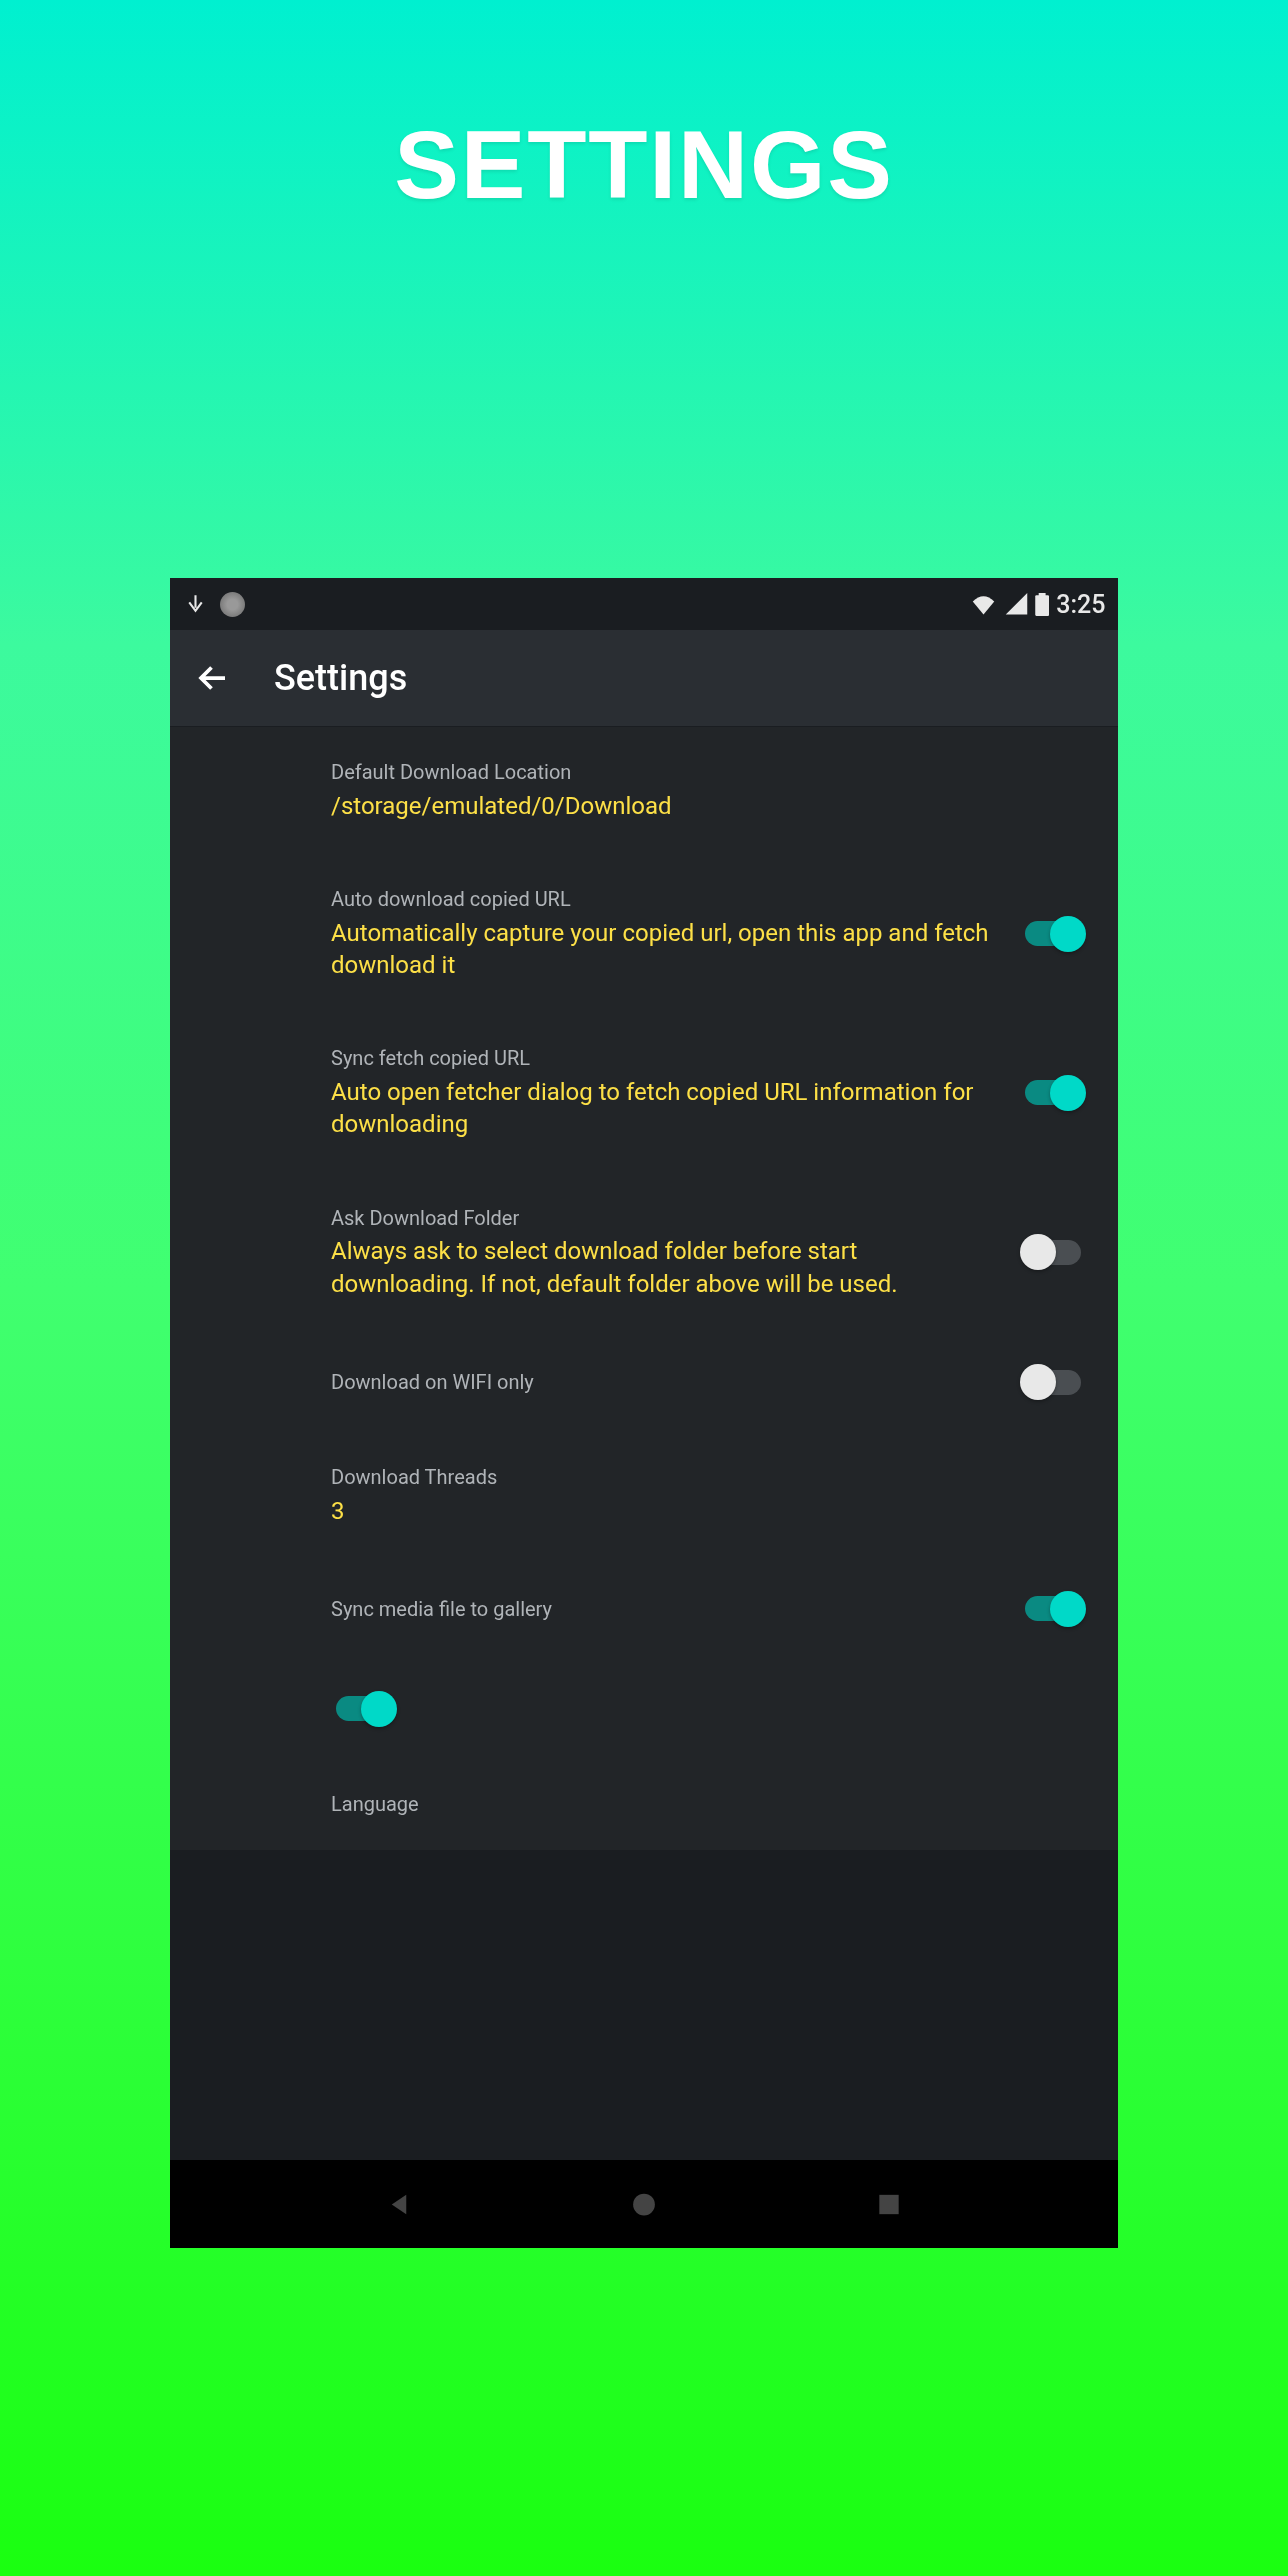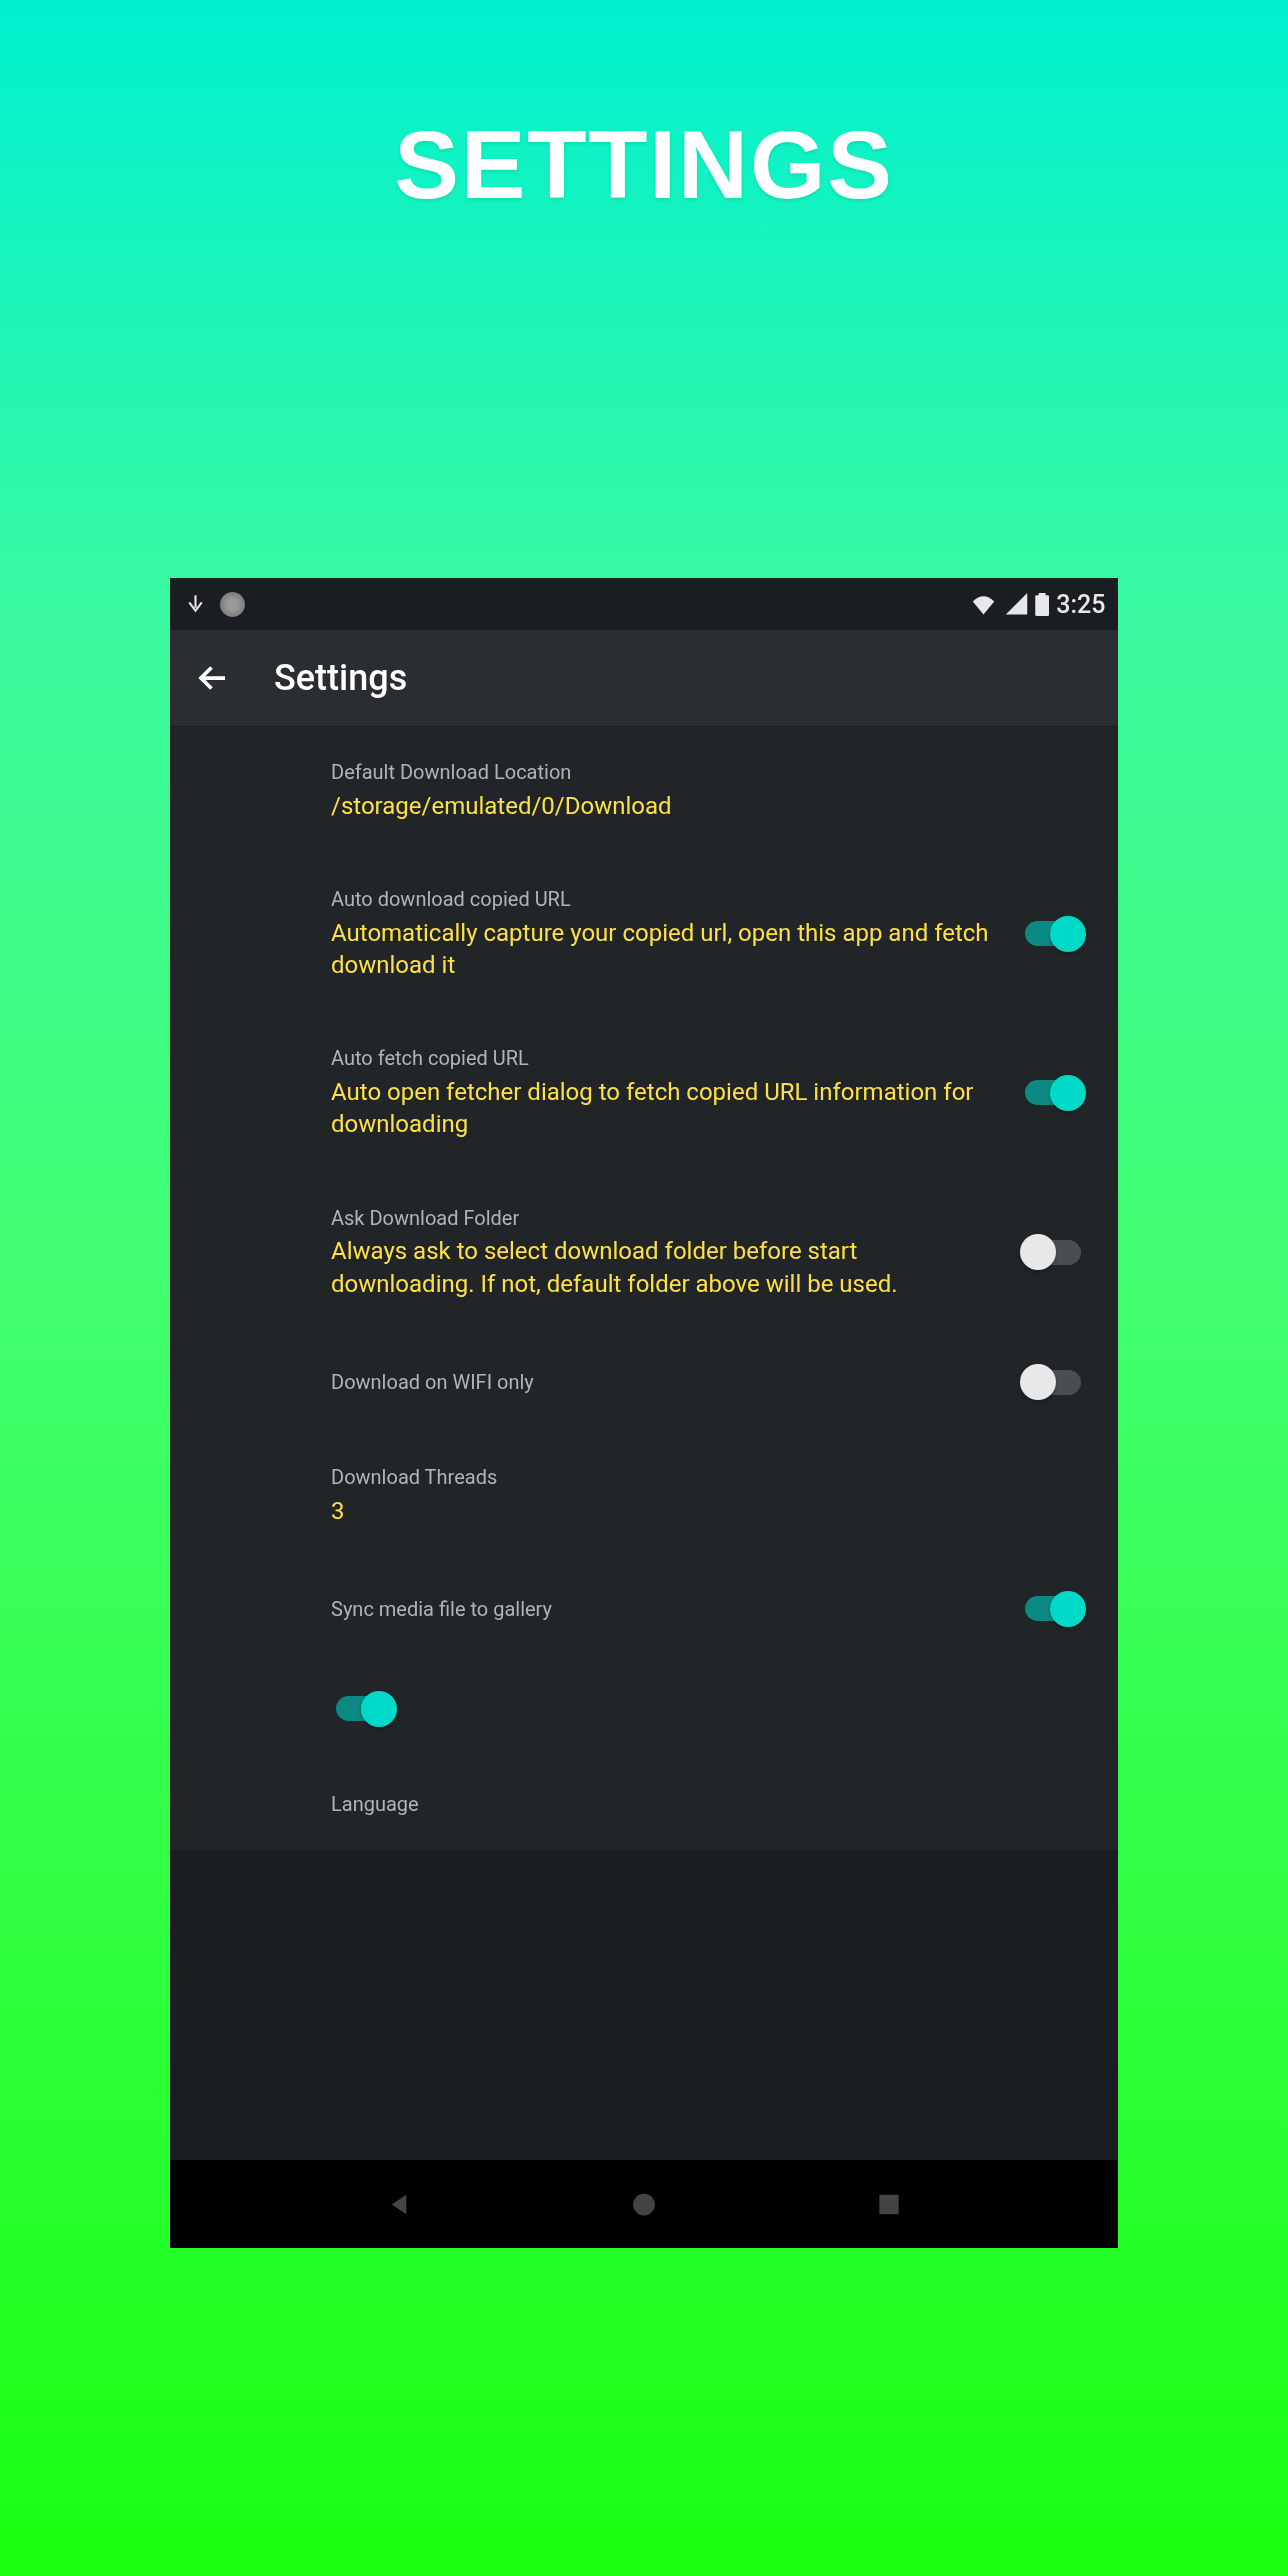--- a/index.html
+++ b/index.html
@@ -183,21 +183,21 @@
         <div class="setting-subtitle">Automatically capture your copied url, open this app and fetch download it</div>
       </div>
       <div class="toggle on">
         <div class="toggle-track"></div>
           <div class="toggle-thumb"></div>
       </div>
     </div>
 
     <div class="setting-item">
       <div class="setting-text">
-        <div class="setting-title">Auto fetch copied URL</div>
+        <div class="setting-title">Sync fetch copied URL</div>
         <div class="setting-subtitle">Auto open fetcher dialog to fetch copied URL information for downloading</div>
       </div>
       <div class="toggle on">
         <div class="toggle-track"></div>
           <div class="toggle-thumb"></div>
       </div>
     </div>
 
     <div class="setting-item">
       <div class="setting-text">

